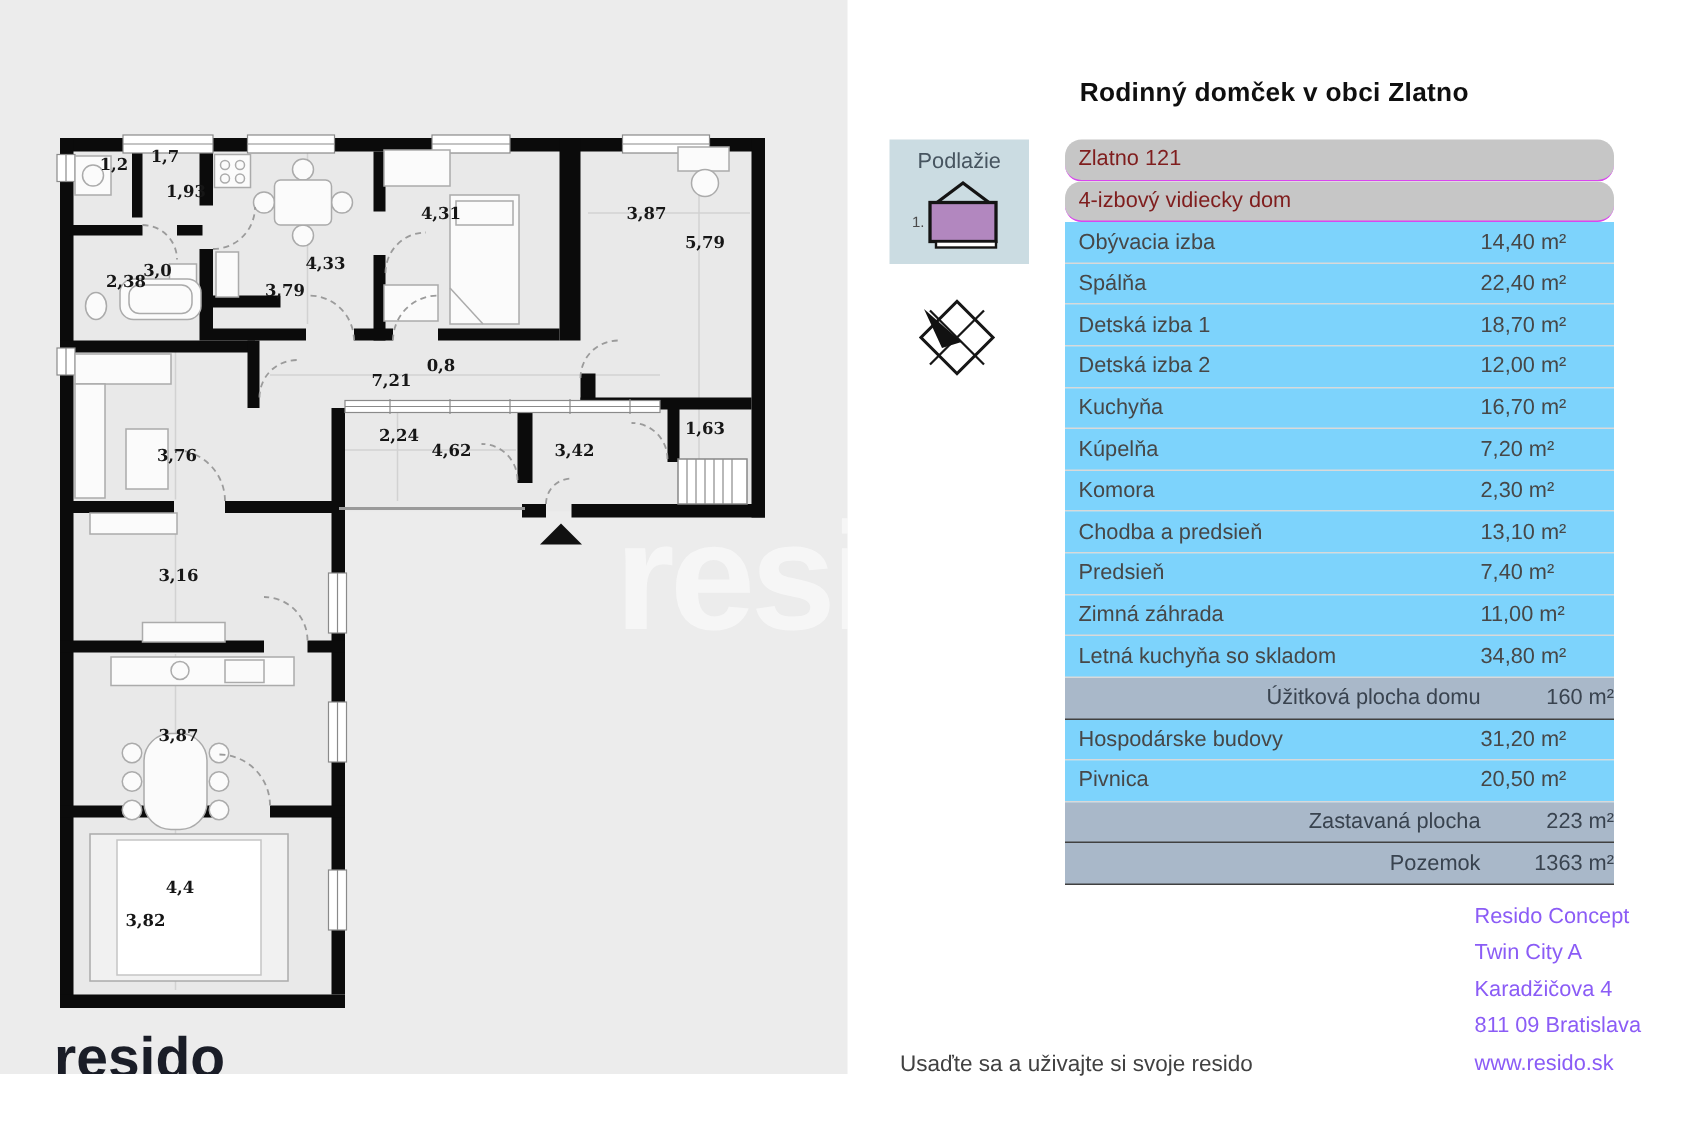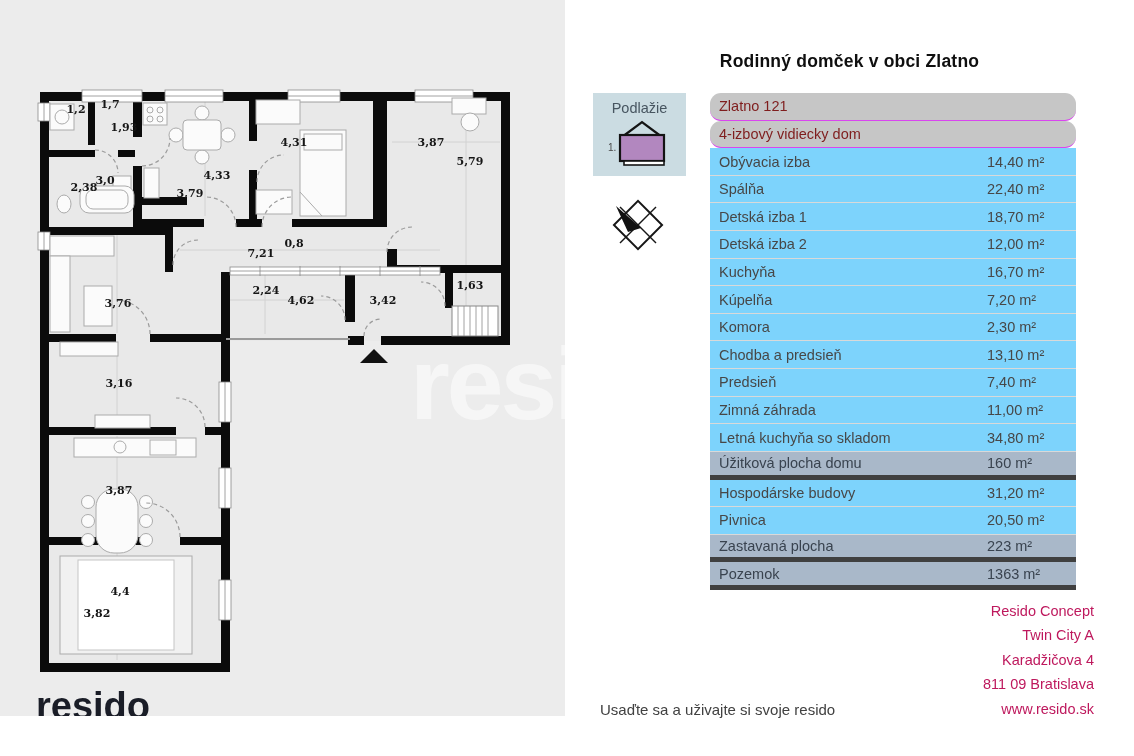--- a/index.html
+++ b/index.html
@@ -16,24 +16,24 @@
   .title{position:absolute;left:565px;top:51px;width:569px;margin:0;text-align:center;
          font-size:17.5px;font-weight:bold;color:#0f0f0f;letter-spacing:.2px;}
   .badge{position:absolute;left:593px;top:93px;width:93px;height:83px;background:var(--badge-bg,#cbdce2);}
   .badge-title{text-align:center;margin-top:7px;font-size:14.5px;color:#475560;}
   .badge svg{display:block;margin:1px auto 0;}
   .compass{position:absolute;left:604px;top:191px;}
   .table{position:absolute;left:710px;top:93px;width:366px;}
   .trow{height:27.61px;display:flex;align-items:center;box-sizing:border-box;
         font-size:14.5px;color:#474747;background:#7dd3fc;border-bottom:1px solid #d9d9d9;padding-left:9px;}
   .trow.header{background:var(--header-bg,#c6c6c6);border-bottom:1px solid #d946ef;color:#7f1d1d;border-radius:11px;}
-  .trow.highlight{background:var(--highlight-bg,#a9b8c9);border-bottom:5px solid #404040;color:#39434f;}
+  .trow.highlight{background:var(--highlight-bg,#a9b8c9);border-bottom:1px solid #404040;color:#39434f;text-align:right;}
   .tlabel{flex:0 0 268px;}
   .tvalue{flex:1;}
-  .contact{position:absolute;right:40px;top:599px;text-align:right;font-size:14.5px;color:#be185d;line-height:24.4px;}
+  .contact{position:absolute;right:40px;top:599px;font-size:14.5px;color:#8b5cf6;line-height:24.4px;}
   .tagline{position:absolute;left:600px;top:701px;font-size:15px;color:#414141;}
   
   .wall{fill:#0b0b0b;}
   .hair{stroke:#d2d2d2;stroke-width:1;}
   .win{fill:#ffffff;stroke:#8a8a8a;stroke-width:.8;}
   .winline{stroke:#8a8a8a;stroke-width:.8;}
   .furn{fill:#fbfbfb;stroke:#ababab;stroke-width:1;}
   .arc{fill:none;stroke:#9b9b9b;stroke-width:1.2;stroke-dasharray:4 3;}
 </style>
 </head>

